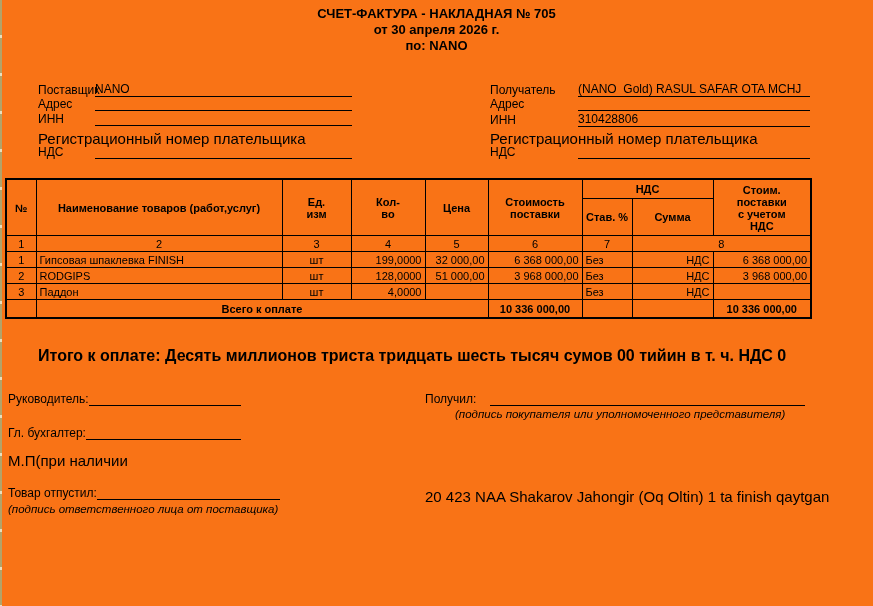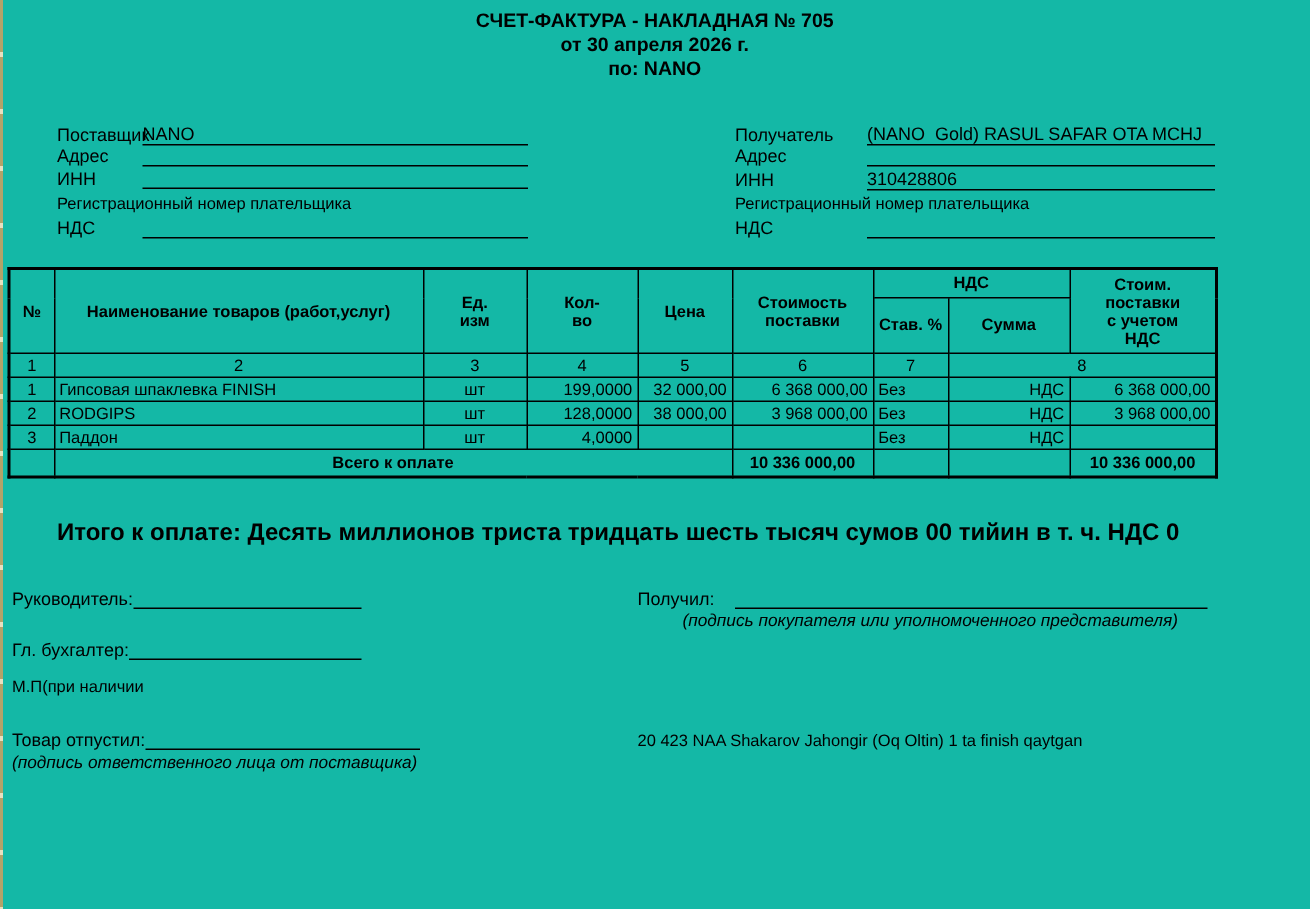--- a/index.html
+++ b/index.html
@@ -1,29 +1,29 @@
 <!DOCTYPE html>
 <html><head>
 <meta charset="utf-8">
 <style>
   html,body{margin:0;padding:0;background:#fff;}
   #page{
-    position:relative;width:873px;height:606px;background:#14b8a6;
+    position:relative;width:873px;height:606px;background:#f97316;
     font-family:"Liberation Sans",sans-serif;color:#000;overflow:hidden;
   }
   
   #edge{
     position:absolute;left:0;top:0;width:2px;height:606px;
     background:repeating-linear-gradient(to bottom,#b3a369 0 35px,#e8e0c0 35px 38px);
   }
   .hdr{position:absolute;left:0;width:873px;text-align:center;font-weight:bold;font-size:13px;}
   .row-line{position:absolute;display:flex;font-size:12px;align-items:flex-end;}
   .lbl{flex:none;}
   .uline{border-bottom:1px solid #000;flex:none;display:block;line-height:14px;white-space:pre;overflow:hidden;}
-  .plain{position:absolute;font-size:11px;}
+  .plain{position:absolute;font-size:15px;}
   table.inv{
     position:absolute;left:5px;top:178px;border-collapse:collapse;table-layout:fixed;
     font-size:11px;
   }
   table.inv td,table.inv th{
     border:1px solid #000;padding:0 3px;overflow:hidden;white-space:nowrap;
     height:15px;vertical-align:middle;
   }
   table.inv th{font-weight:bold;text-align:center;white-space:pre-line;line-height:12px;}
   table.inv{border:2px solid #000;}
@@ -133,21 +133,21 @@
       <td class="r">6 368 000,00</td>
       <td class="l">Без</td>
       <td class="r">НДС</td>
       <td class="r">6 368 000,00</td>
     </tr>
     <tr>
       <td class="c">2</td>
       <td class="l">RODGIPS</td>
       <td class="c">шт</td>
       <td class="r">128,0000</td>
-      <td class="r">38 000,00</td>
+      <td class="r">51 000,00</td>
       <td class="r">3 968 000,00</td>
       <td class="l">Без</td>
       <td class="r">НДС</td>
       <td class="r">3 968 000,00</td>
     </tr>
     <tr>
       <td class="c">3</td>
       <td class="l">Паддон</td>
       <td class="c">шт</td>
       <td class="r">4,0000</td>

